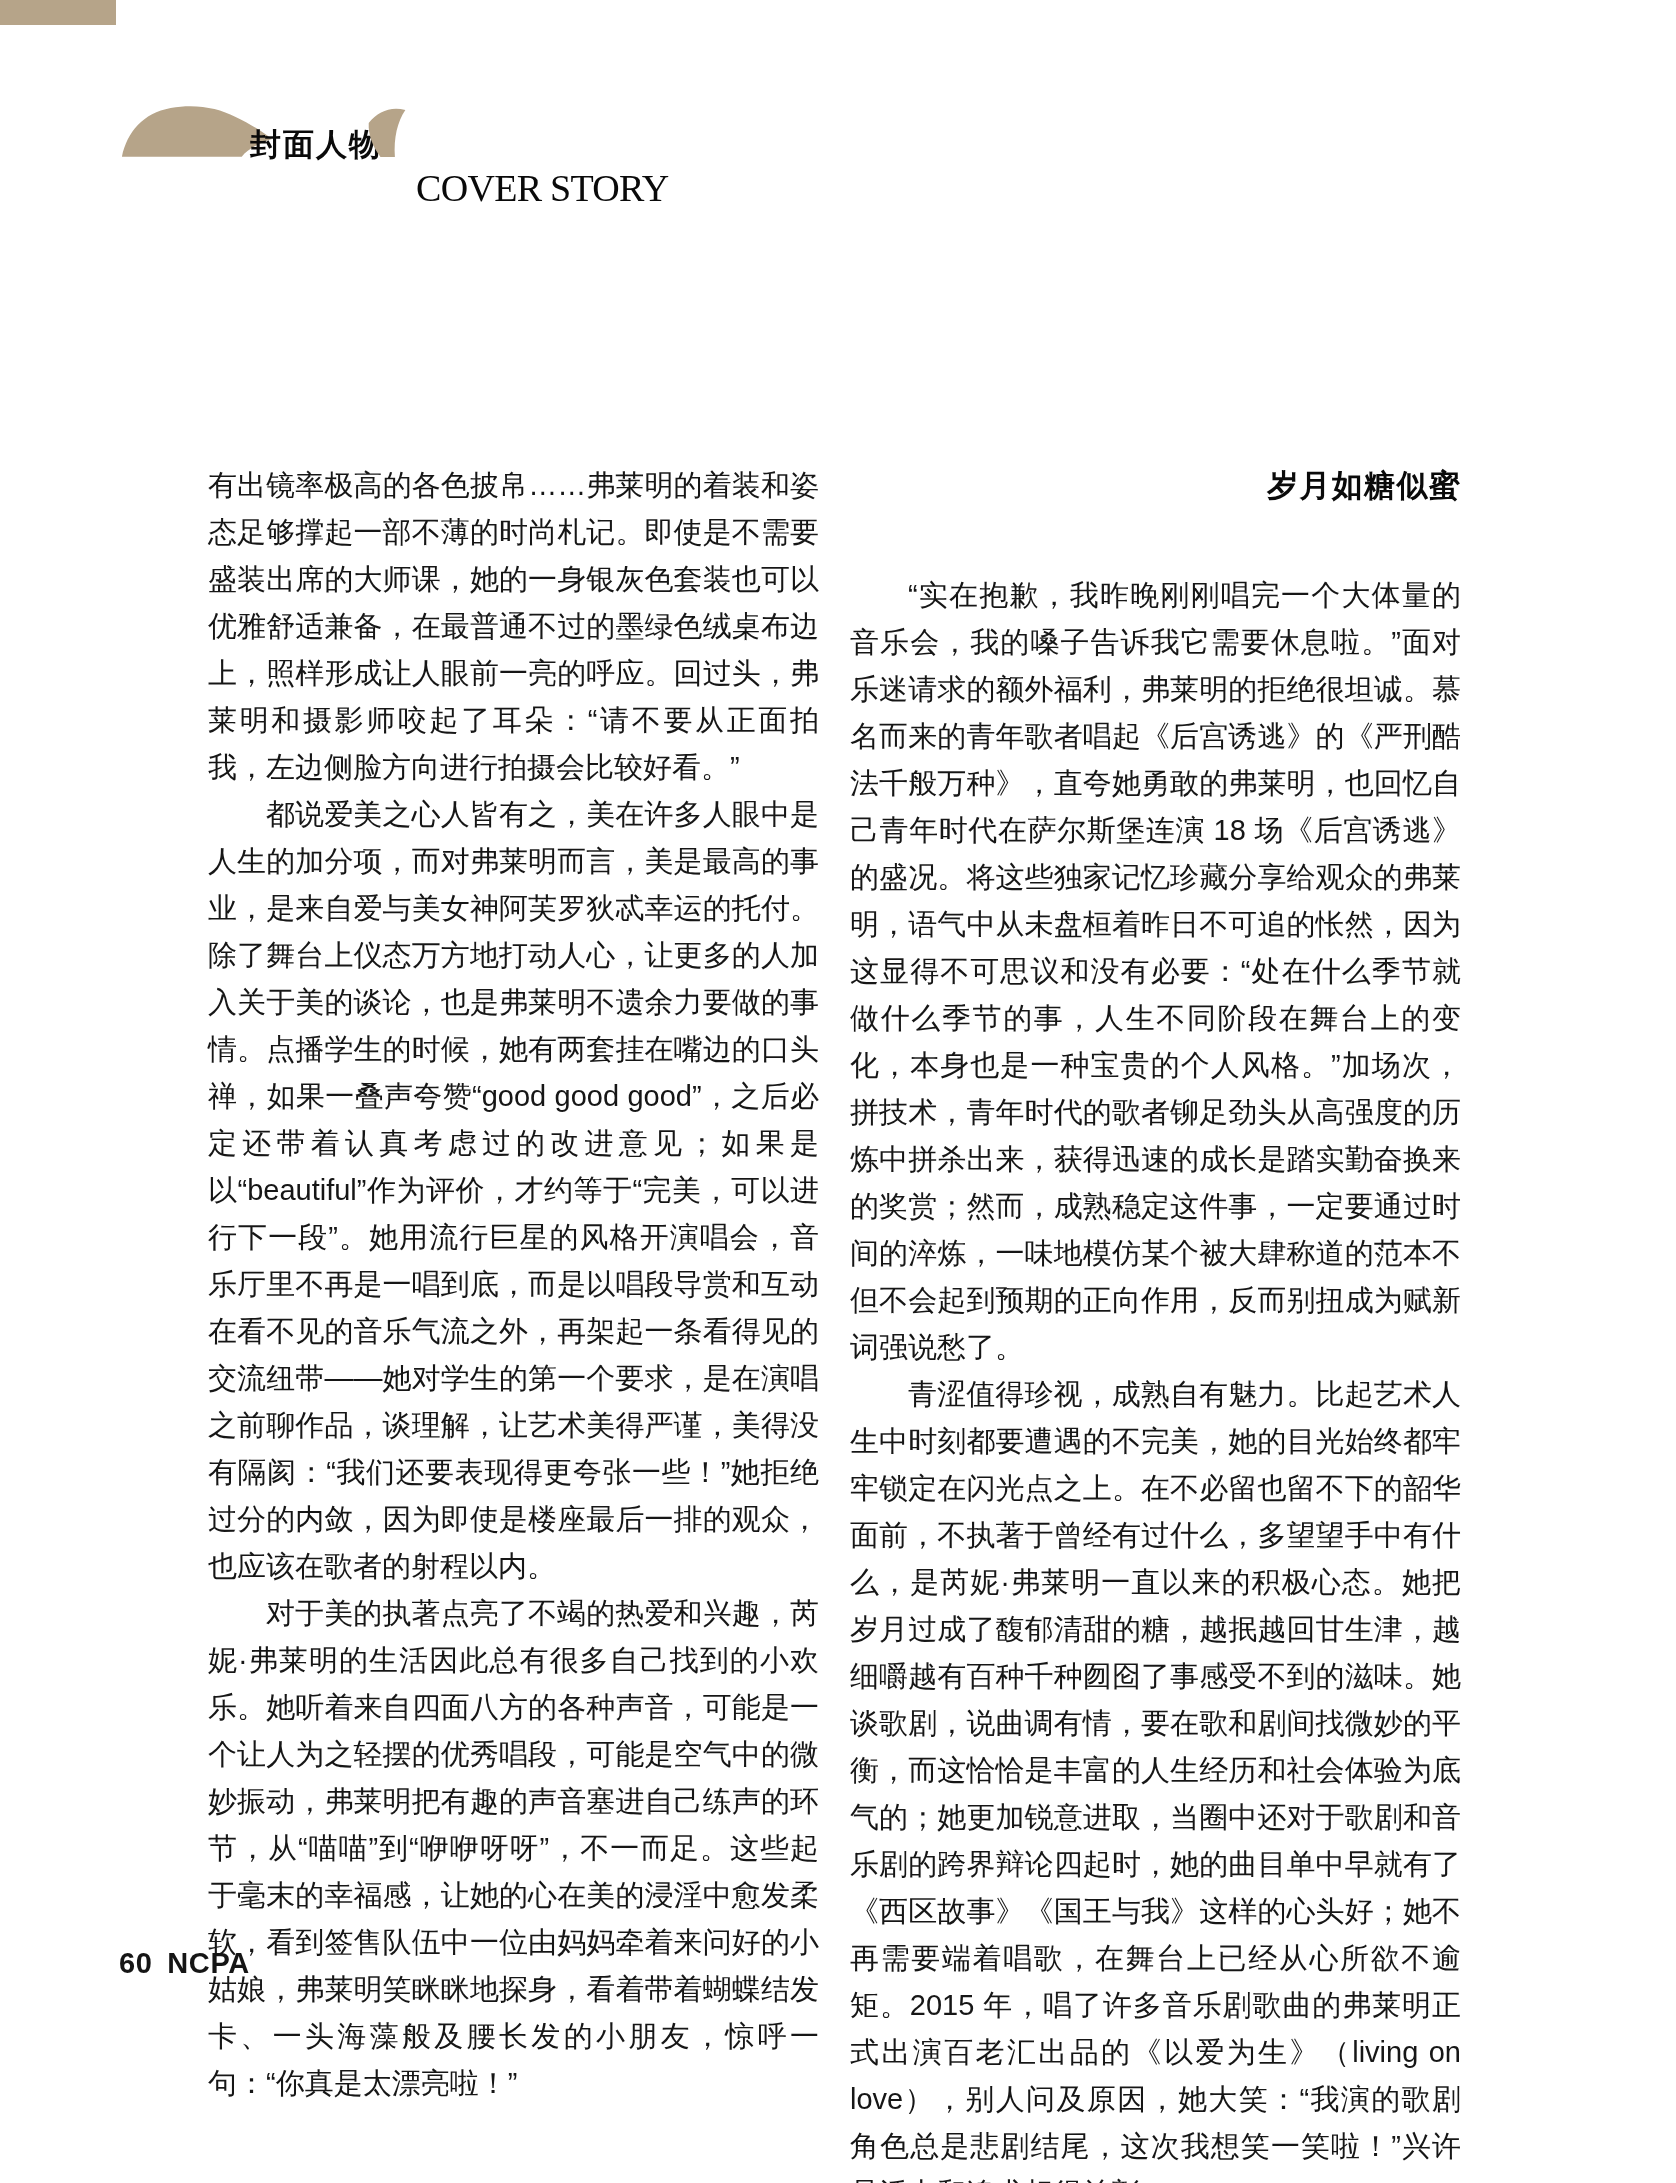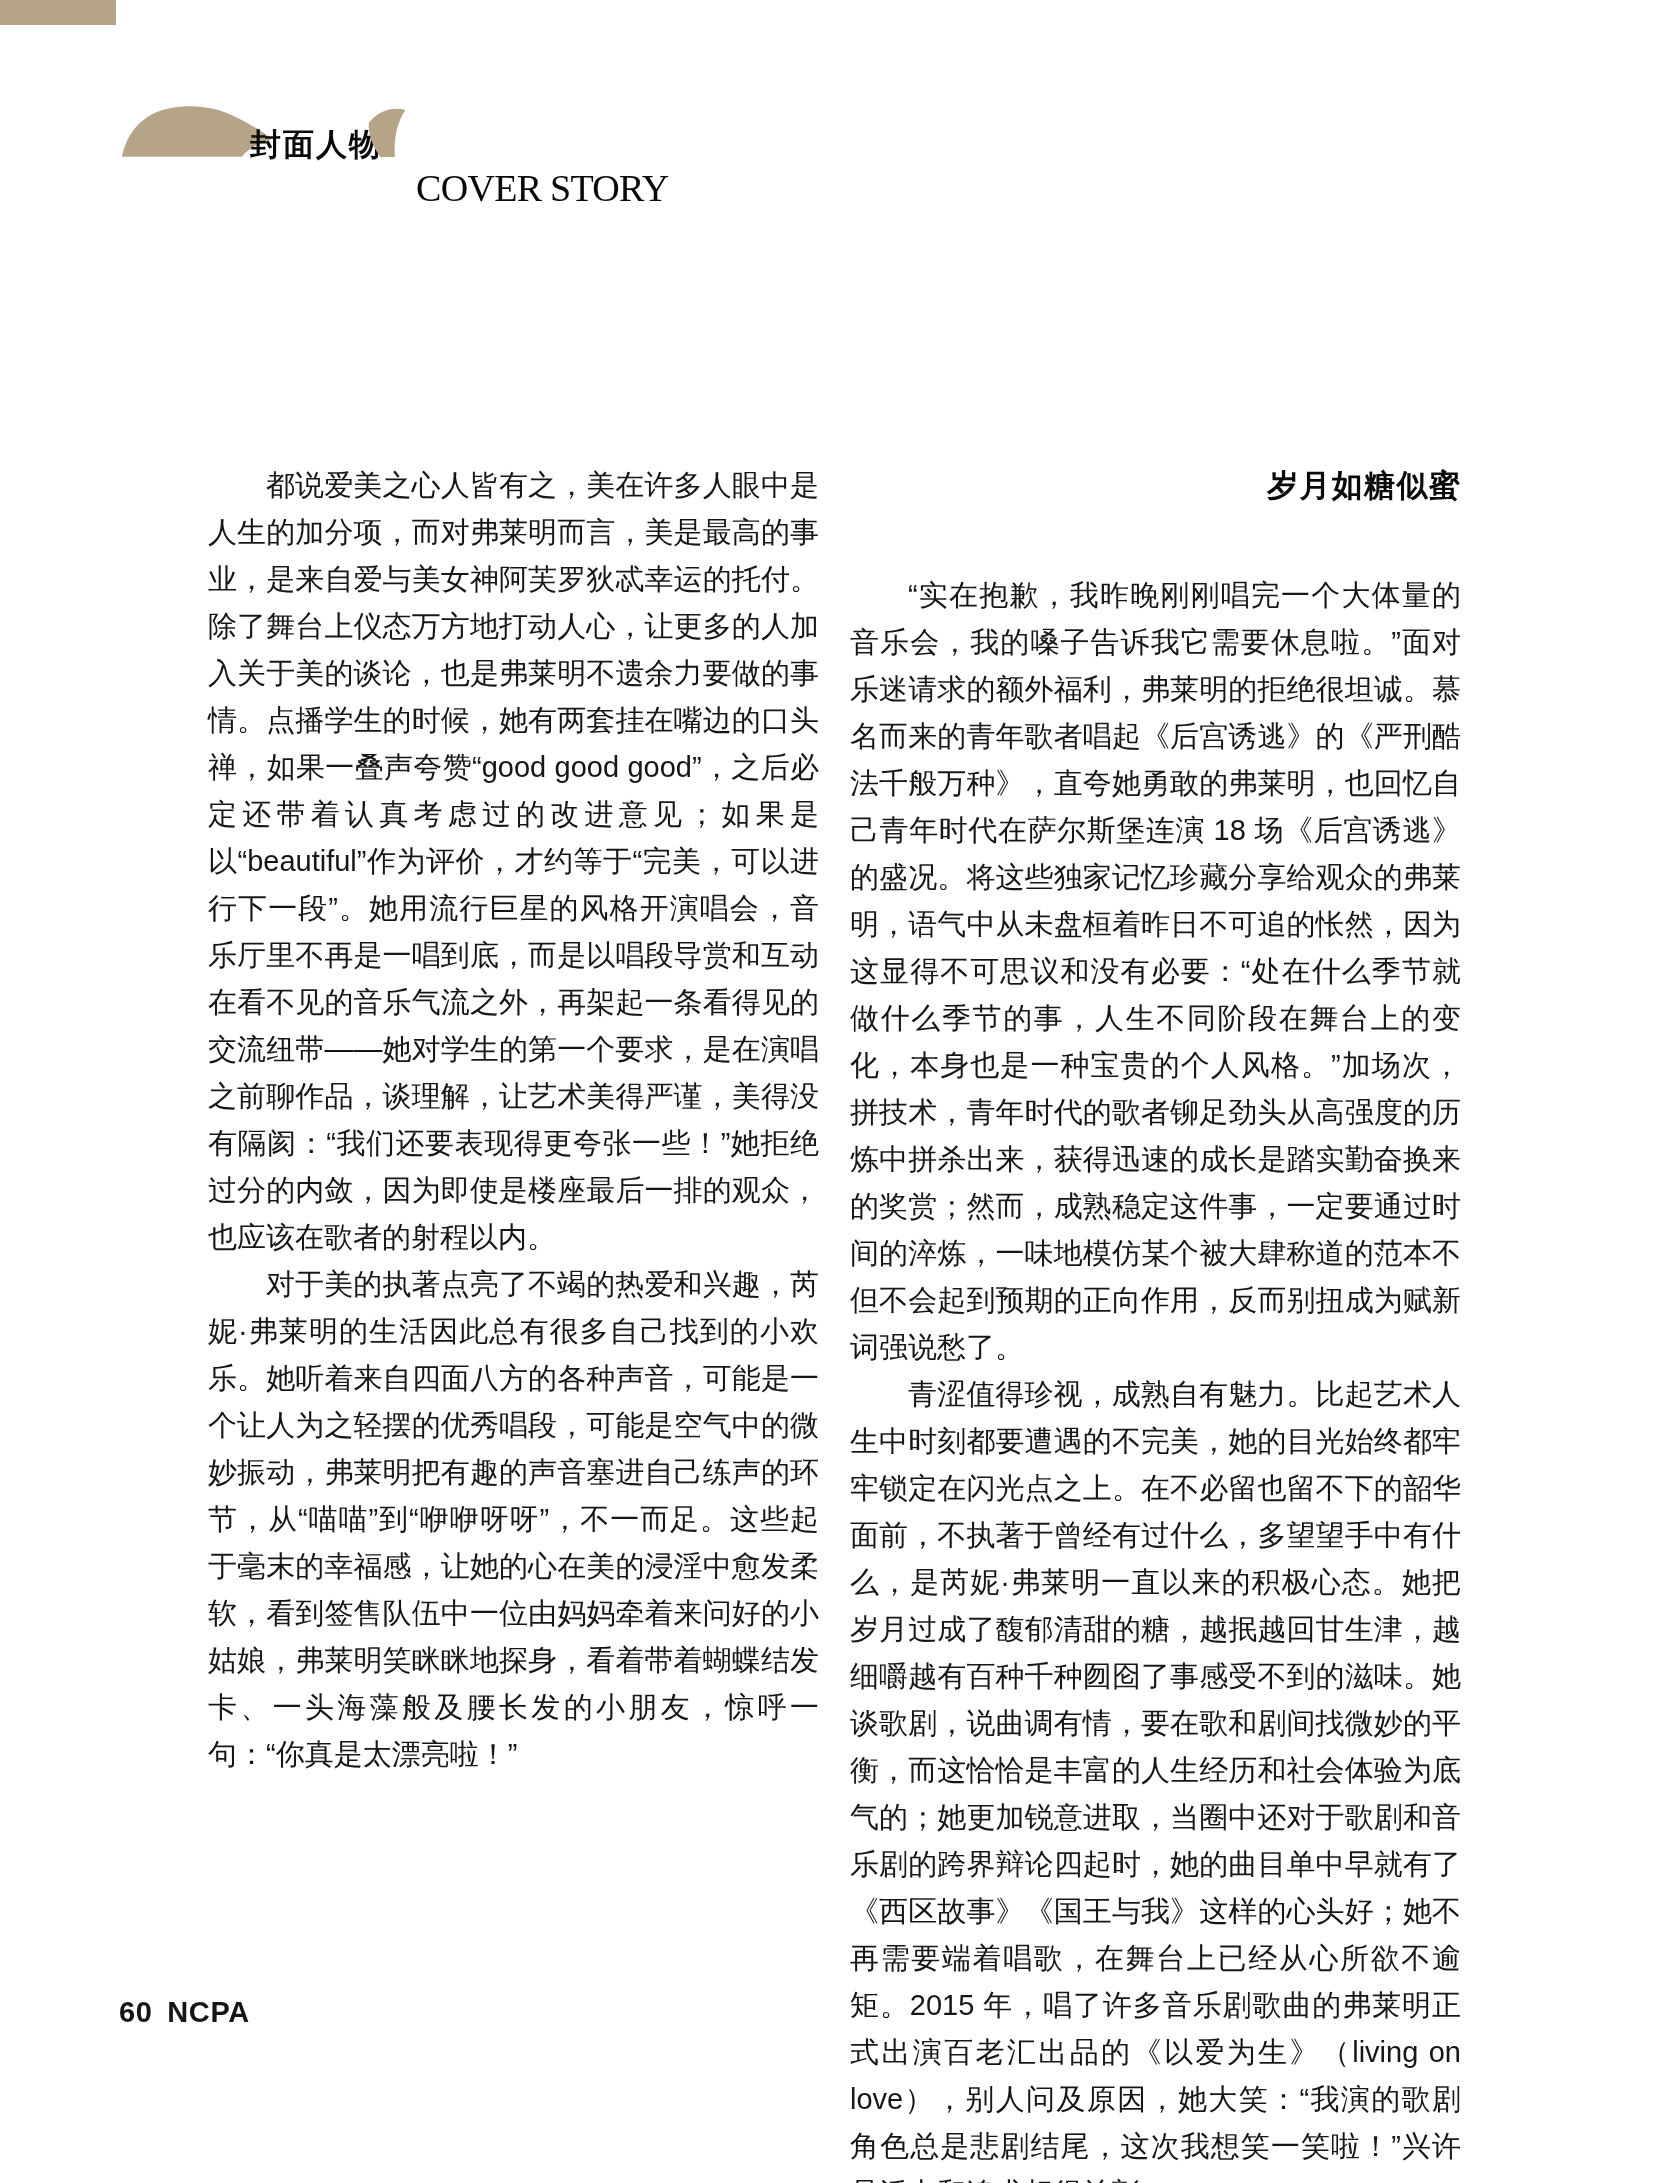--- a/index.html
+++ b/index.html
@@ -74,21 +74,21 @@
     line-height:47px;
     font-weight:700;
     letter-spacing:1.3px;
     color:#0a0a0a;
     text-align:right;
   }
 
   
   .footer{
     position:absolute;
-    left:119px; top:1997px;
+    left:119px; top:1948px;
     font-size:29px;
     line-height:30px;
     font-weight:600;
     letter-spacing:0.7px;
     color:#151515;
     white-space:nowrap;
   }
   .footer .mag{ margin-left:14.5px; }
 </style>
 </head>
@@ -106,20 +106,21 @@
     <div class="hdr-zh">封面人物</div>
 
     <svg class="hdr-swoosh" viewBox="0 0 66 78" xmlns="http://www.w3.org/2000/svg" aria-hidden="true">
       <path d="M 2 26 C 16 8, 36 0, 58 6 C 46 24, 40 48, 42 78 L 20 78 C 8 62, 1 44, 2 26 Z" fill="#b6a489"></path>
     </svg>
 
     <div class="hdr-en">COVER STORY</div>
   </div>
 
   <section class="col col-left">
+    <p>有出镜率极高的各色披帛……弗莱明的着装和姿态足够撑起一部不薄的时尚札记。即使是不需要盛装出席的大师课，她的一身银灰色套装也可以优雅舒适兼备，在最普通不过的墨绿色绒桌布边上，照样形成让人眼前一亮的呼应。回过头，弗莱明和摄影师咬起了耳朵：“请不要从正面拍我，左边侧脸方向进行拍摄会比较好看。”</p>
     <p class="indent">都说爱美之心人皆有之，美在许多人眼中是人生的加分项，而对弗莱明而言，美是最高的事业，是来自爱与美女神阿芙罗狄忒幸运的托付。除了舞台上仪态万方地打动人心，让更多的人加入关于美的谈论，也是弗莱明不遗余力要做的事情。点播学生的时候，她有两套挂在嘴边的口头禅，如果一叠声夸赞“good good good”，之后必定还带着认真考虑过的改进意见；如果是以“beautiful”作为评价，才约等于“完美，可以进行下一段”。她用流行巨星的风格开演唱会，音乐厅里不再是一唱到底，而是以唱段导赏和互动在看不见的音乐气流之外，再架起一条看得见的交流纽带——她对学生的第一个要求，是在演唱之前聊作品，谈理解，让艺术美得严谨，美得没有隔阂：“我们还要表现得更夸张一些！”她拒绝过分的内敛，因为即使是楼座最后一排的观众，也应该在歌者的射程以内。</p>
     <p class="indent">对于美的执著点亮了不竭的热爱和兴趣，芮妮·弗莱明的生活因此总有很多自己找到的小欢乐。她听着来自四面八方的各种声音，可能是一个让人为之轻摆的优秀唱段，可能是空气中的微妙振动，弗莱明把有趣的声音塞进自己练声的环节，从“喵喵”到“咿咿呀呀”，不一而足。这些起于毫末的幸福感，让她的心在美的浸淫中愈发柔软，看到签售队伍中一位由妈妈牵着来问好的小姑娘，弗莱明笑眯眯地探身，看着带着蝴蝶结发卡、一头海藻般及腰长发的小朋友，惊呼一句：“你真是太漂亮啦！”</p>
   </section>
 
   <section class="col col-right">
     <h2 class="col-heading">岁月如糖似蜜</h2>
     <p class="indent">“实在抱歉，我昨晚刚刚唱完一个大体量的音乐会，我的嗓子告诉我它需要休息啦。”面对乐迷请求的额外福利，弗莱明的拒绝很坦诚。慕名而来的青年歌者唱起《后宫诱逃》的《严刑酷法千般万种》，直夸她勇敢的弗莱明，也回忆自己青年时代在萨尔斯堡连演 18 场《后宫诱逃》的盛况。将这些独家记忆珍藏分享给观众的弗莱明，语气中从未盘桓着昨日不可追的怅然，因为这显得不可思议和没有必要：“处在什么季节就做什么季节的事，人生不同阶段在舞台上的变化，本身也是一种宝贵的个人风格。”加场次，拼技术，青年时代的歌者铆足劲头从高强度的历炼中拼杀出来，获得迅速的成长是踏实勤奋换来的奖赏；然而，成熟稳定这件事，一定要通过时间的淬炼，一味地模仿某个被大肆称道的范本不但不会起到预期的正向作用，反而别扭成为赋新词强说愁了。</p>
     <p class="indent">青涩值得珍视，成熟自有魅力。比起艺术人生中时刻都要遭遇的不完美，她的目光始终都牢牢锁定在闪光点之上。在不必留也留不下的韶华面前，不执著于曾经有过什么，多望望手中有什么，是芮妮·弗莱明一直以来的积极心态。她把岁月过成了馥郁清甜的糖，越抿越回甘生津，越细嚼越有百种千种囫囵了事感受不到的滋味。她谈歌剧，说曲调有情，要在歌和剧间找微妙的平衡，而这恰恰是丰富的人生经历和社会体验为底气的；她更加锐意进取，当圈中还对于歌剧和音乐剧的跨界辩论四起时，她的曲目单中早就有了《西区故事》《国王与我》这样的心头好；她不再需要端着唱歌，在舞台上已经从心所欲不逾矩。2015 年，唱了许多音乐剧歌曲的弗莱明正式出演百老汇出品的《以爱为生》（living on love），别人问及原因，她大笑：“我演的歌剧角色总是悲剧结尾，这次我想笑一笑啦！”兴许是活力和追求相得益彰，</p>
   </section>
 

